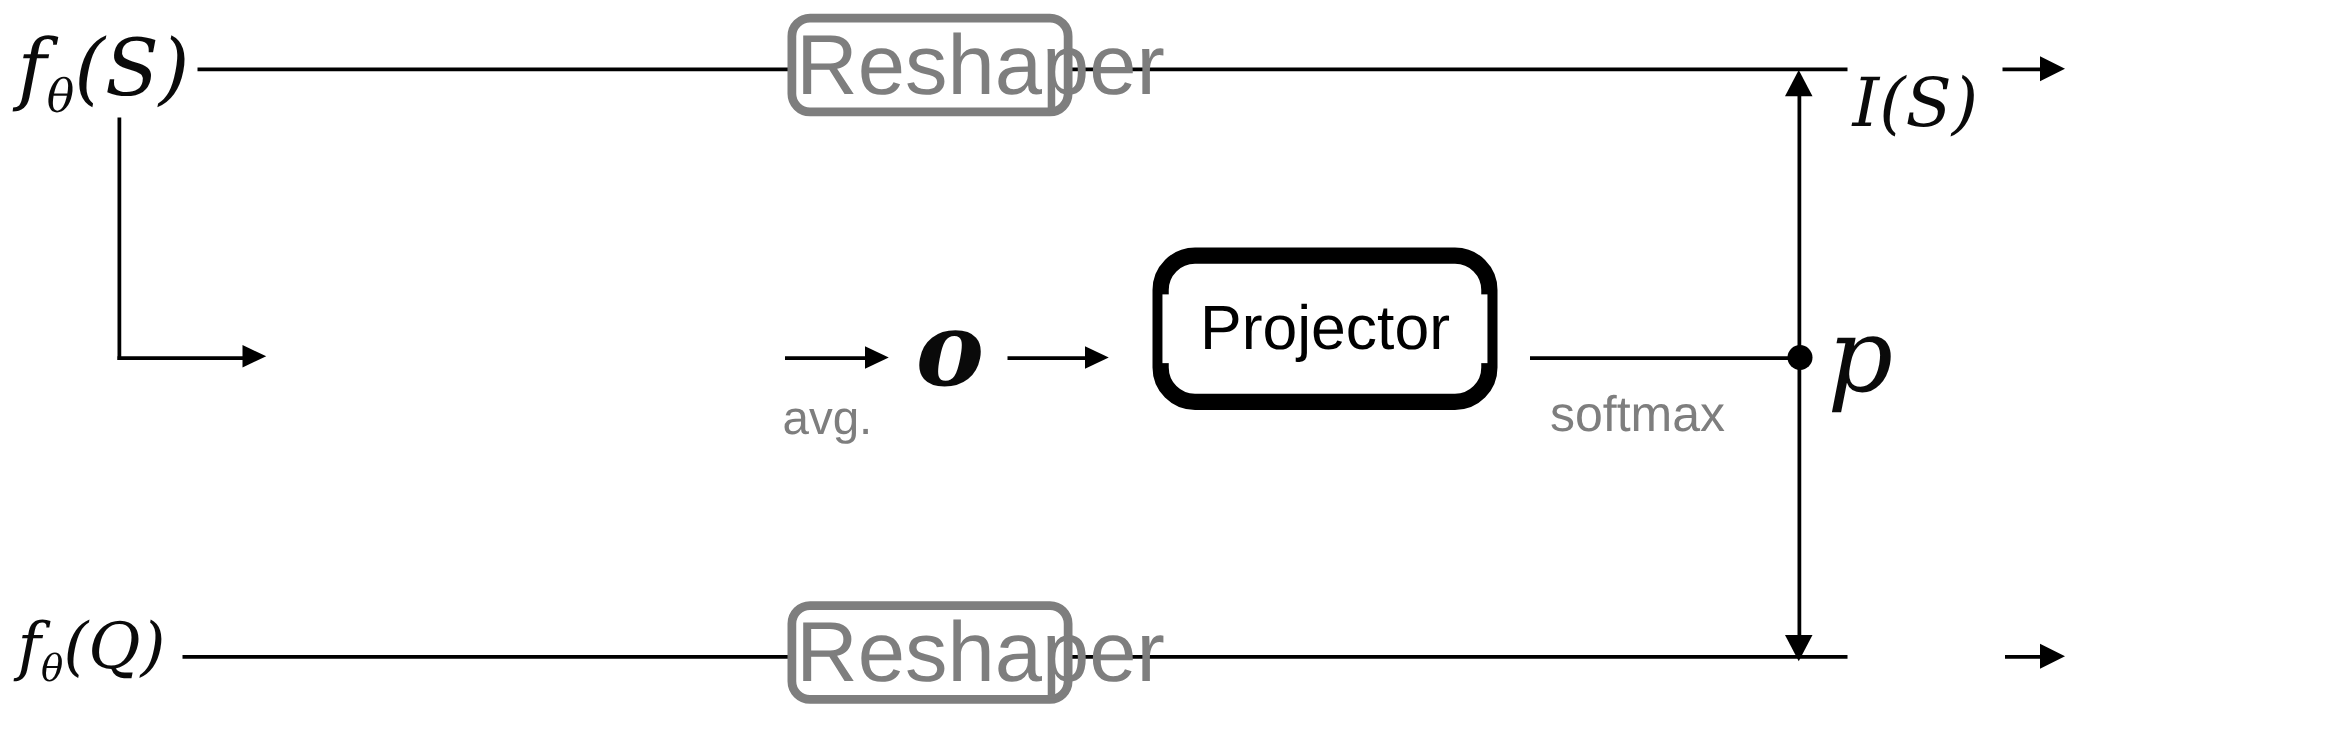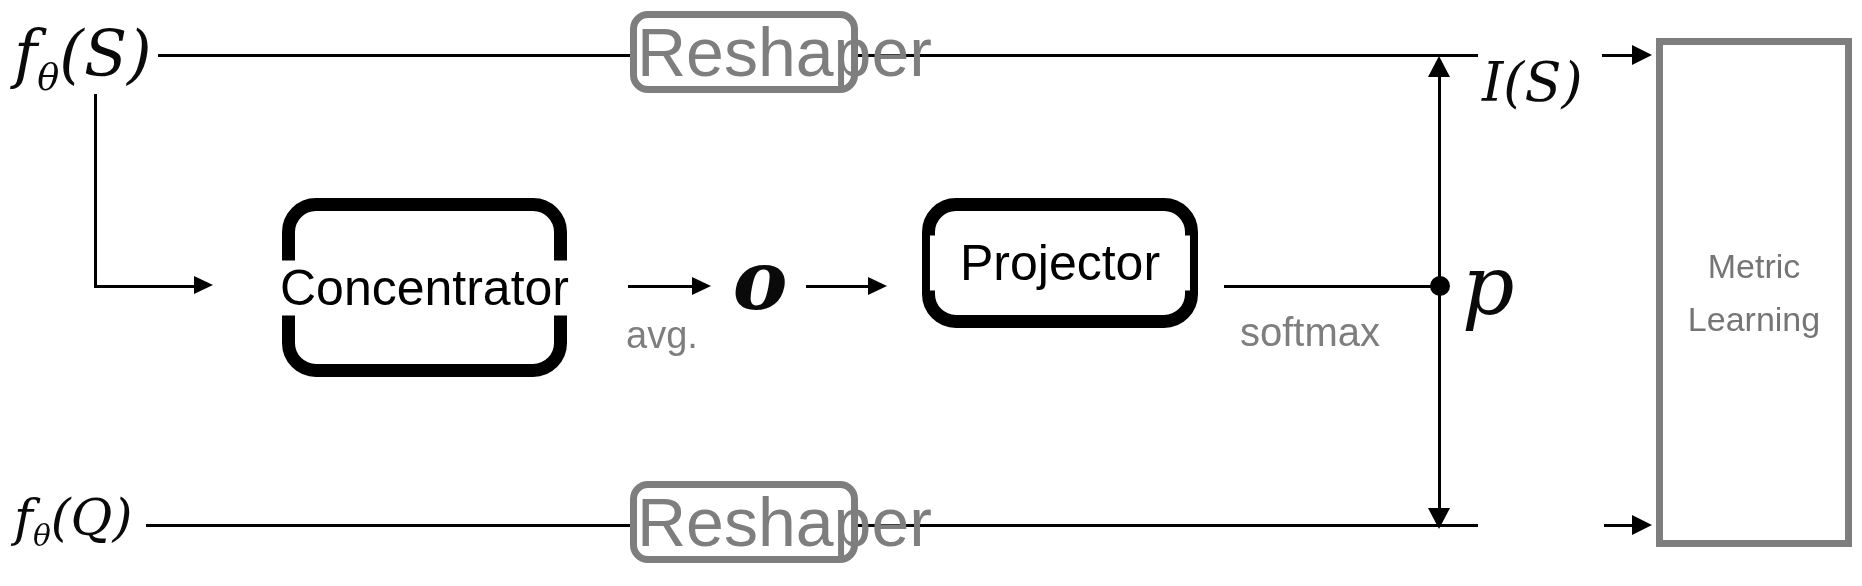--- a/index.html
+++ b/index.html
@@ -74,23 +74,20 @@
 
   <span class="math" style="left:1482px; top:18px; font-size:54px;margin-top:33px;"><span>I</span><span class="paren">(</span><span>S</span><span class="paren">)</span></span>
 
   <div class="hline" style="left:1602px; top:54px; width:32px;"></div>
   <div class="arr-r" style="left:1632px; top:45px;"></div>
 
   <div class="vline" style="left:94px; top:94px; height:194px;"></div>
   <div class="hline" style="left:94px; top:285px; width:102px;"></div>
   <div class="arr-r small" style="left:194px; top:276px;"></div>
 
-  <div class="black-box" style="left:282px; top:198px; width:285px; height:179px;">
-    <span class="bb-label">Concentrator</span>
-  </div>
 
   <div class="hline" style="left:628px; top:285px; width:66px;"></div>
   <div class="arr-r small" style="left:692px; top:277px;"></div>
   <span class="edge-label" style="left:626px; top:314px; font-size:38px;">avg.</span>
 
   <span class="math sym-o" style="left:760px; top:284px; font-size:82px; transform:translate(-50%,-54%);">o</span>
 
   <div class="hline" style="left:806px; top:285px; width:64px;"></div>
   <div class="arr-r small" style="left:868px; top:277px;"></div>
 
@@ -113,18 +110,14 @@
   <div class="hline" style="left:146px; top:524px; width:1332px;"></div>
 
   <div class="gray-box" style="left:630px; top:481px;">
     <span>Reshaper</span>
   </div>
 
 
   <div class="hline" style="left:1604px; top:524px; width:30px;"></div>
   <div class="arr-r" style="left:1632px; top:515px;"></div>
 
-  <div class="ml-box">
-    <span>Metric</span>
-    <span>Learning</span>
-  </div>
 
 </div>
 
 </body></html>

